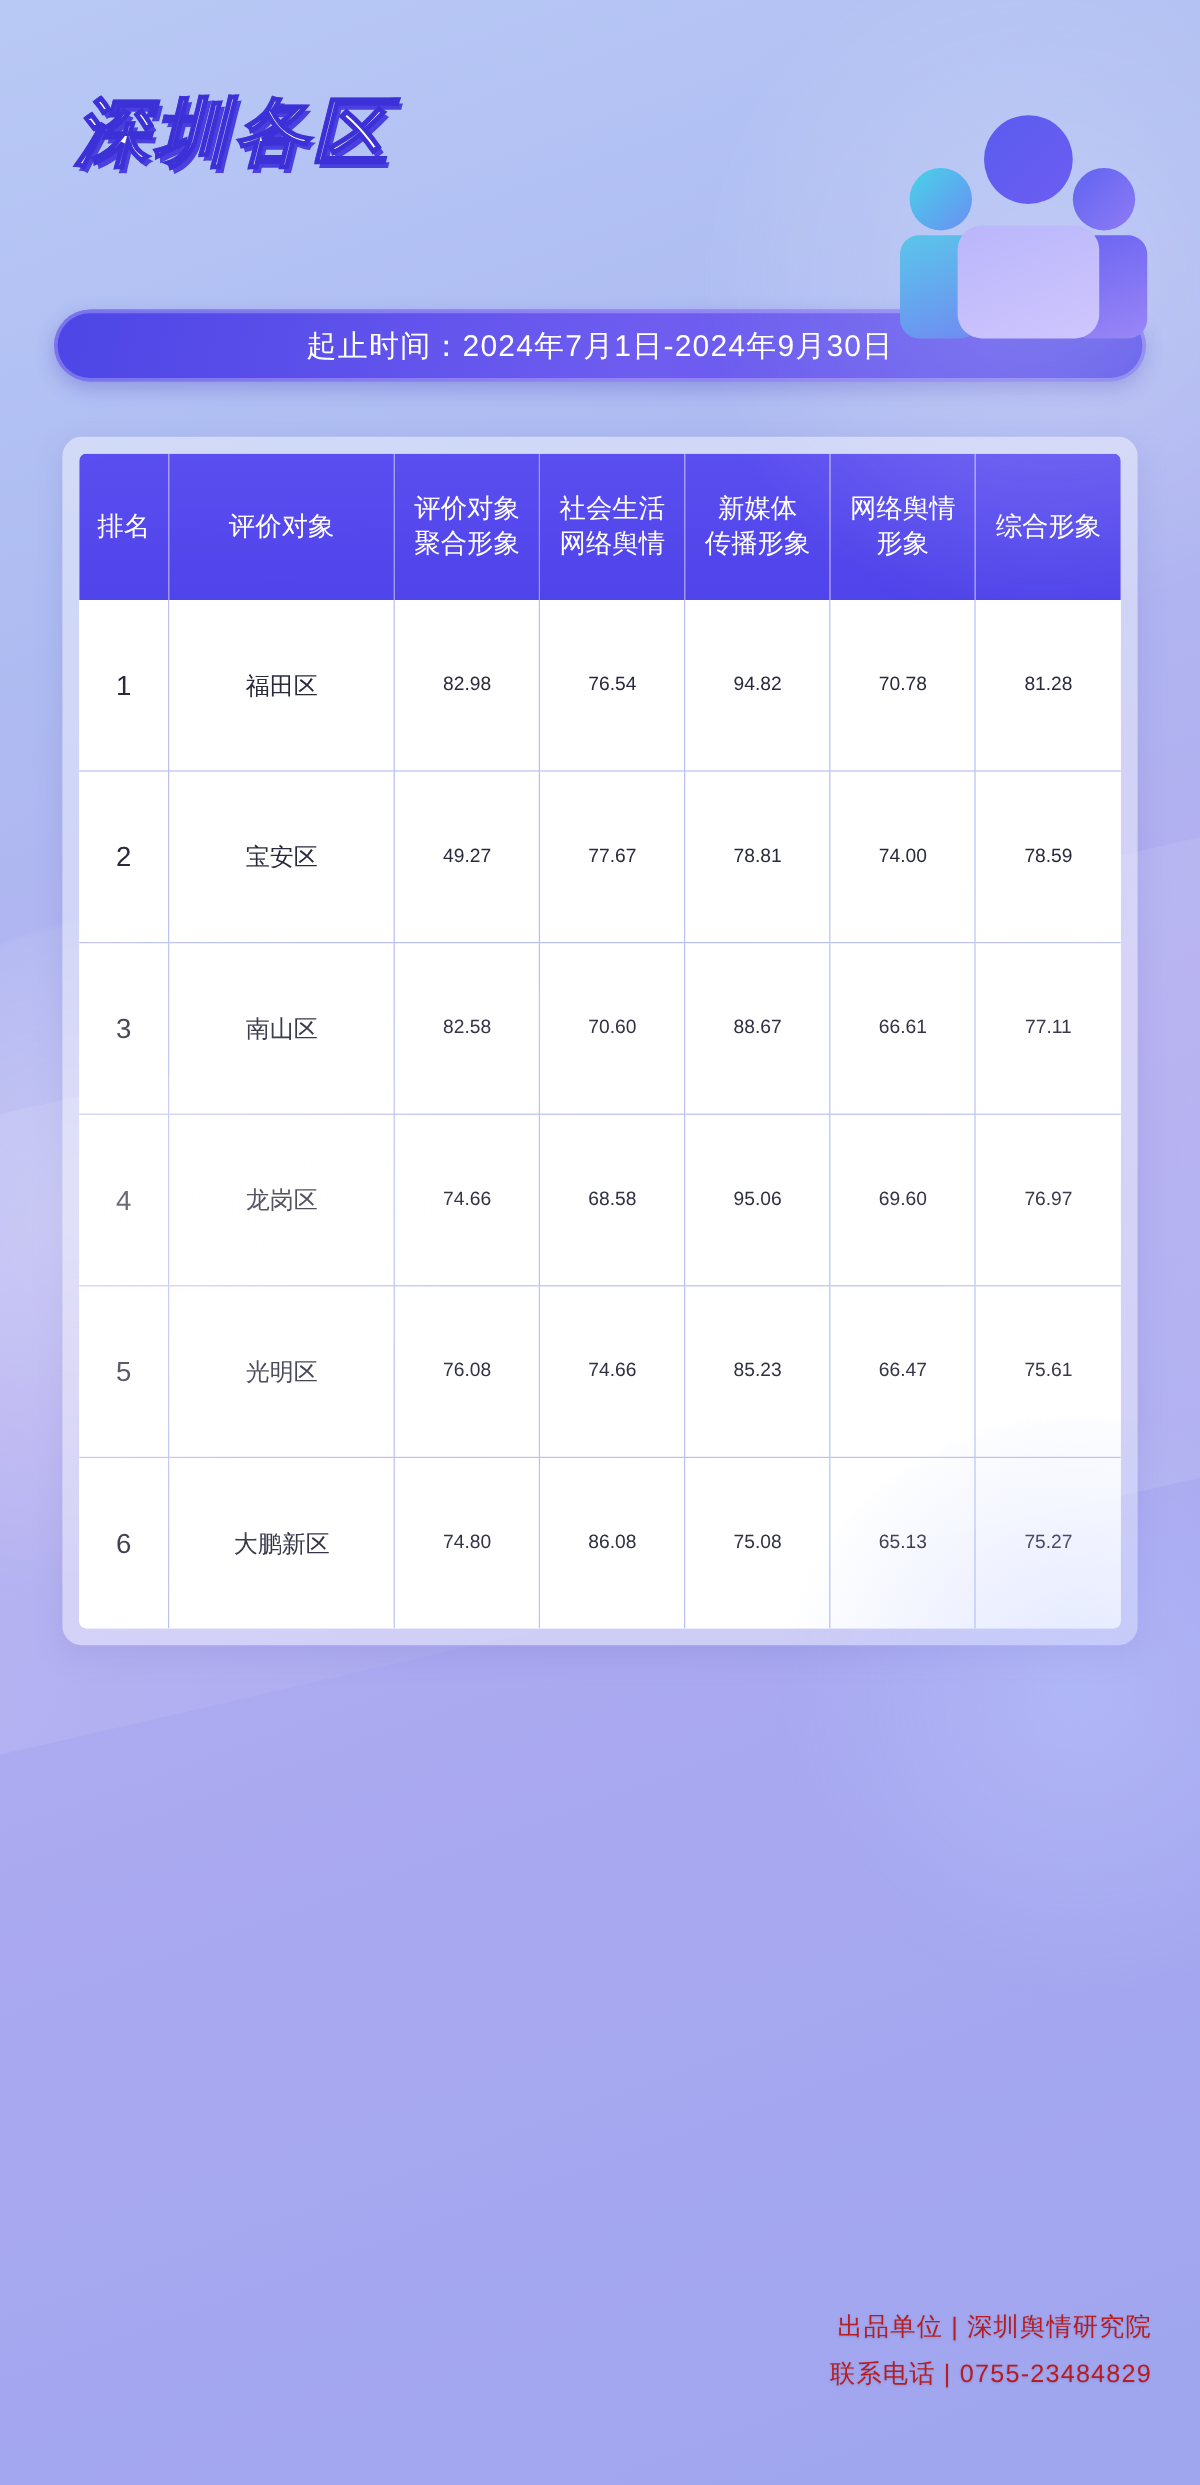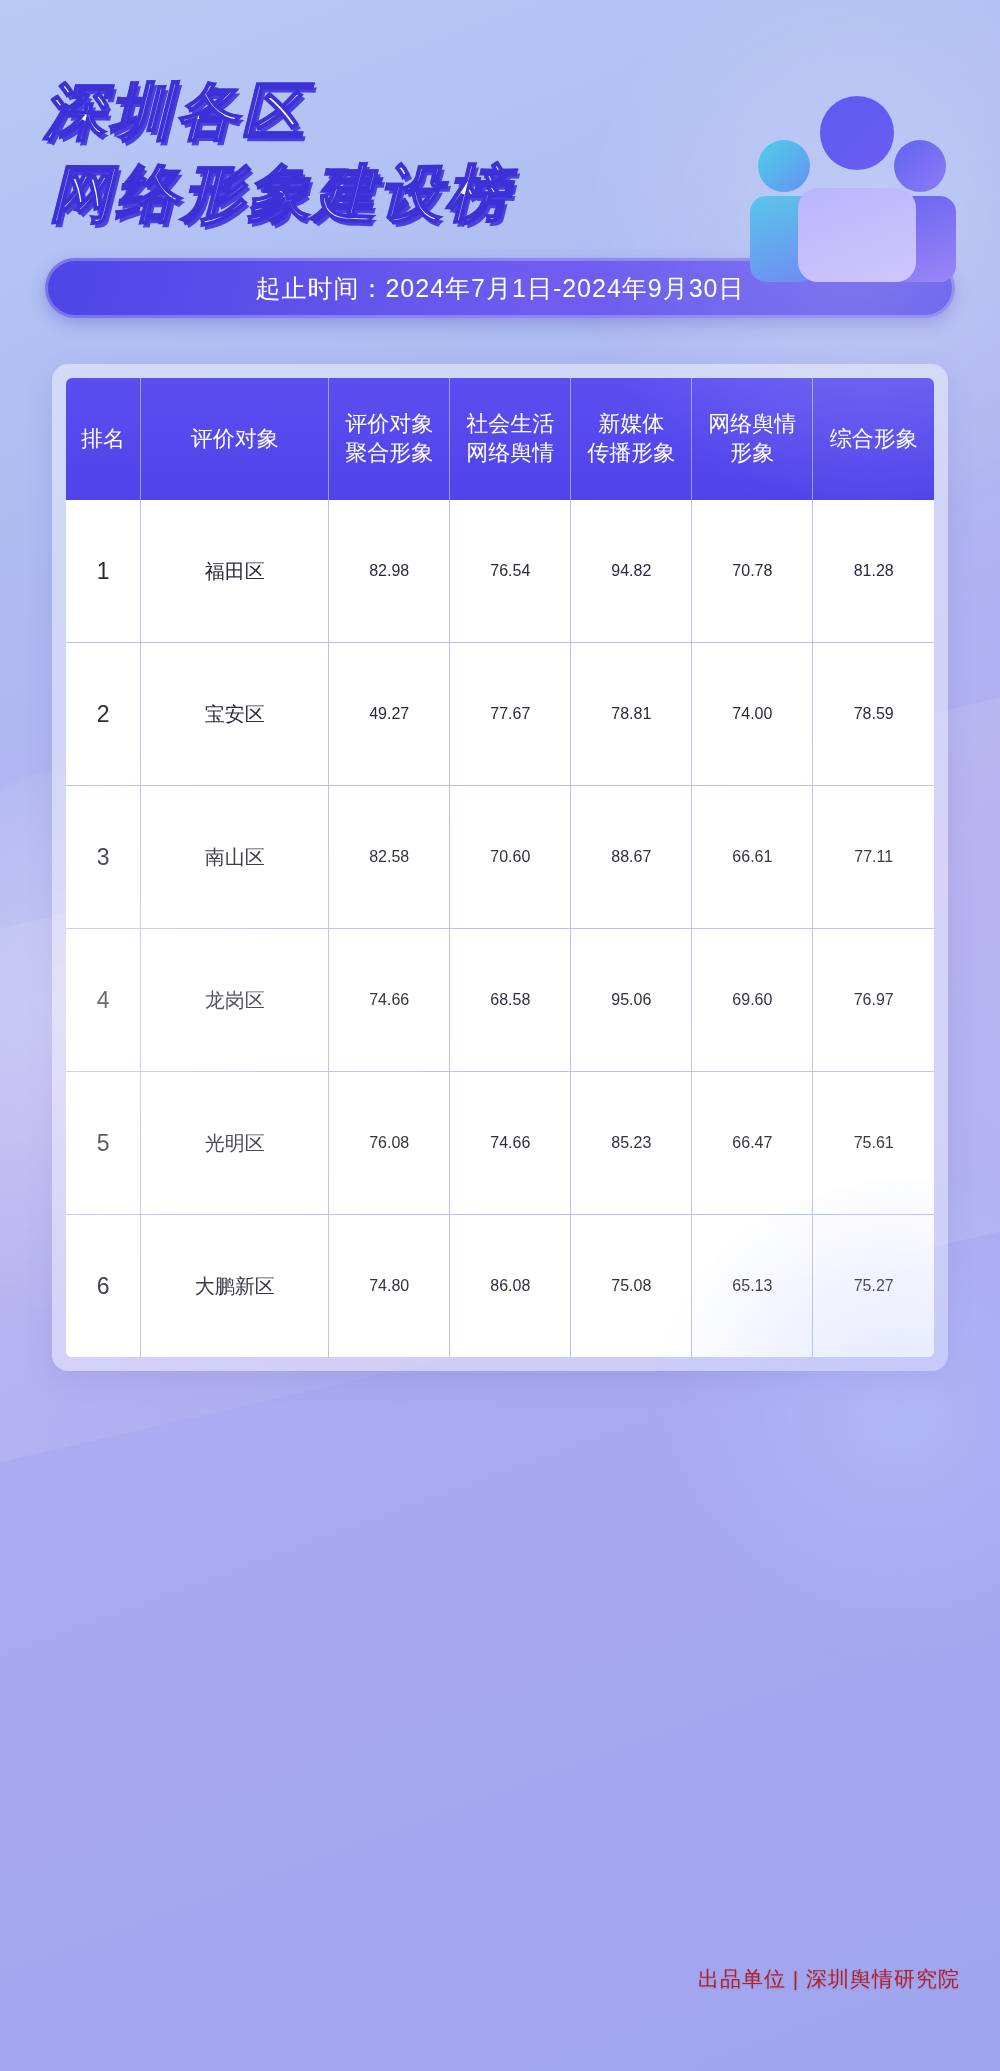--- a/index.html
+++ b/index.html
@@ -44,21 +44,21 @@
     left: -200px;
     top: 820px;
     background: linear-gradient(110deg, rgba(255,255,255,0.12) 0%, rgba(255,255,255,0.02) 55%, rgba(255,255,255,0.14) 100%);
     transform: rotate(-13deg);
     pointer-events: none;
   }
 
   
   .header {
     position: relative;
-    padding: 78px 0 0 44px;
+    padding: 78px 0 0 63px;
     height: 240px;
     box-sizing: border-box;
   }
   .title-line {
     font-weight: bold;
     font-style: italic;
     font-size: 62px;
     letter-spacing: 4px;
     line-height: 1.1;
     color: #ffffff;
@@ -207,21 +207,20 @@
 </head>
 <body>
 
 <div class="bg-blob blob-3"></div>
 <div class="bg-blob blob-1"></div>
 <div class="bg-blob blob-2"></div>
 <div class="diag-band"></div>
 
 <div class="header">
   <div class="title-line line1">深圳各区</div>
-  <div class="title-line line2">网络形象建设榜</div>
 
   <div class="illo">
     <div class="head-left"></div>
     <div class="head-right"></div>
     <div class="head-big"></div>
     <div class="body-left"></div>
     <div class="body-right"></div>
     <div class="body-big"></div>
   </div>
 </div>
@@ -324,13 +323,14 @@
         <td>75.08</td>
         <td>65.13</td>
         <td>75.27</td>
       </tr>
     </tbody>
   </table>
 </div>
 
 <div class="footer">
   <div>出品单位 | 深圳舆情研究院</div>
+  <div>联系电话 | 0755-23484829</div>
 </div>
 
 </body></html>

